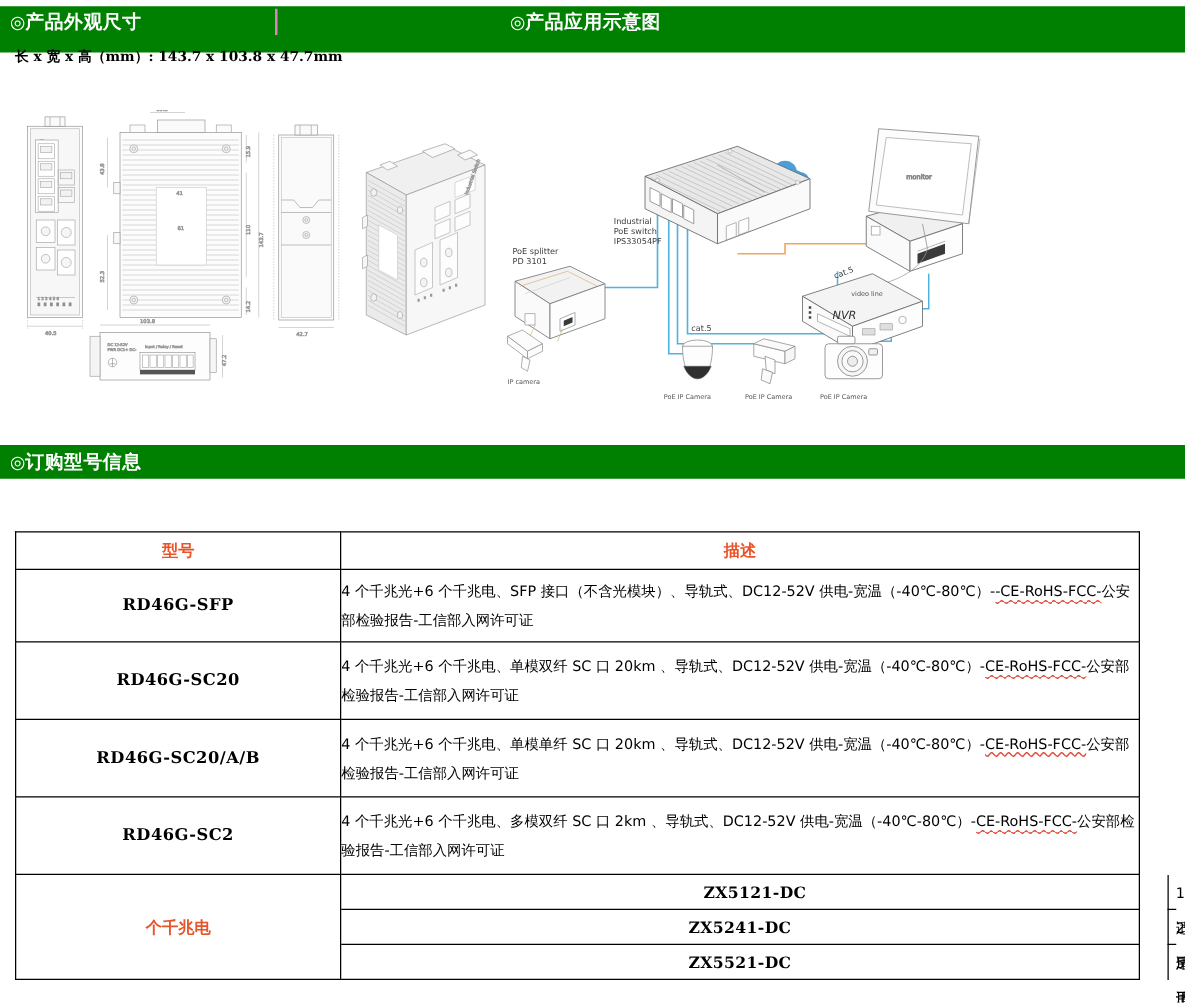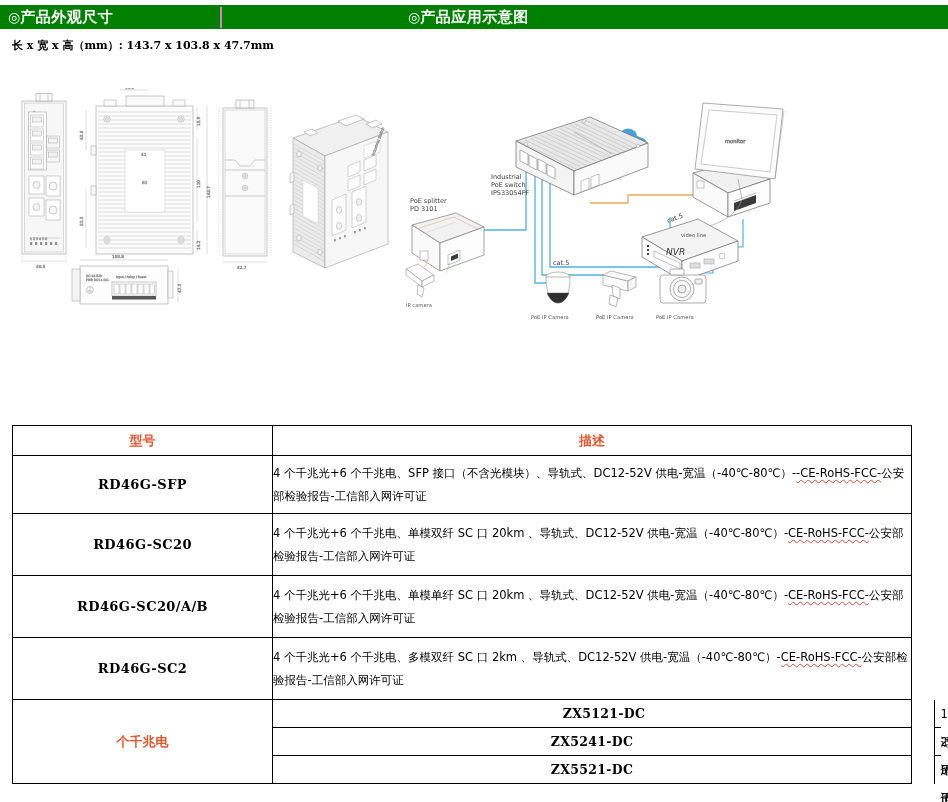--- a/index.html
+++ b/index.html
@@ -19,21 +19,21 @@
     color: #ffffff;
     font-family: "DejaVu Sans", sans-serif;
     font-weight: bold;
     font-size: 15px;
     line-height: 25px;
     white-space: nowrap;
   }
   .bar .mark { font-size: 14px; }
   .bar-title { display: inline-block; letter-spacing: 0.5px; }
 
-  #bar-top { left: 0; top: 5px; width: 948px; height: 24px; }
+  #bar-top { left: 0; top: 5px; width: 948px; height: 37px; }
   #bar-top .seg1 { position:absolute; left: 8px; top: 0; }
   #bar-top .seg2 { position:absolute; left: 408px; top: 0; }
   #bar-top .divider {
     position: absolute; left: 220px; top: 2px;
     width: 2px; height: 21px; background: #e080c0;
   }
   #bar-order { left: 0; top: 356px; width: 948px; height: 27px; }
   #bar-order .seg1 { position:absolute; left: 8px; top: 1px; }
 
   
@@ -589,20 +589,23 @@
         <rect x="272" y="174" width="14" height="6" rx="1.5"></rect>
         <circle cx="284" cy="194" r="12" fill="#f6f6f6"></circle>
         <circle cx="284" cy="194" r="8.5" fill="#fafafa"></circle>
         <circle cx="284" cy="194" r="4" fill="#ededed"></circle>
         <rect x="297" y="184" width="7" height="5" rx="1" fill="#f0f0f0"></rect>
       </g>
       <text x="258" y="224" class="dlbl-s">PoE IP Camera</text>
     </svg>
   </div>
 
+  <div class="bar" id="bar-order">
+    <span class="seg1"><span class="mark">◎</span><span class="bar-title">订购型号信息</span></span>
+  </div>
 
   <table id="order-table">
     <colgroup>
         <col class="col-model">
         <col class="col-desc">
       </colgroup>
     <thead>
       <tr>
         <th>型号</th>
         <th>描述</th>

